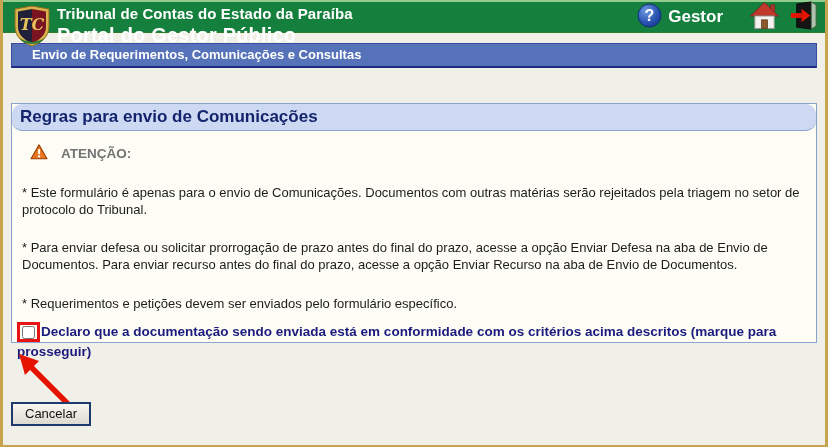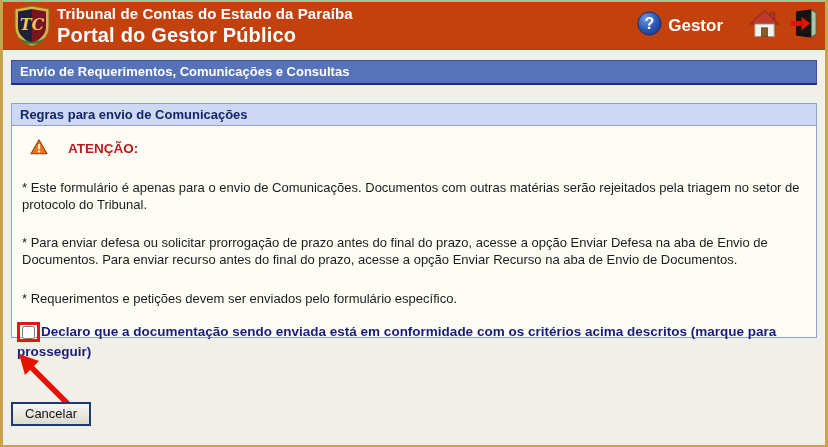--- a/index.html
+++ b/index.html
@@ -11,21 +11,21 @@
     font-family:"Liberation Sans", sans-serif;
     overflow:hidden;
   }
   .page {
     position:absolute; top:0; left:3px; right:3px; bottom:2px;
     background:#f1f0e8;
   }
 
   
   .app-header {
-    height:50px; background:#c2410c;
+    height:33px; background:#15803d;
     border-top:2px solid #93cd8e;
     border-bottom:1px solid #2d7c2d;
     position:relative;
   }
   .crest { position:absolute; left:9px; top:3px; }
   .head-titles { position:absolute; left:54px; top:4px; color:#ffffff; line-height:1.1; }
   .org-name   { font-size:15px; font-weight:bold; letter-spacing:0.1px; }
   .portal-name{ font-size:20px;  font-weight:bold; letter-spacing:0.2px; margin-top:1px; }
   .head-right {
     position:absolute; right:6px; top:0; height:100%;
@@ -36,38 +36,39 @@
   .head-icon { margin-left:8px; cursor:pointer; display:block; }
   .home-btn { margin-left:26px; }
 
   
   .title-bar {
     margin:10px 8px 0 8px;
     background:#5673b9;
     border:1px solid #3c4aa2;
     border-bottom:2px solid #1c2c86;
     color:#ffffff; font-weight:bold; font-size:13px;
-    padding:3px 8px 4px 8px;
+    padding:3px 8px 4px 20px;
   }
 
   
   .panel {
     position:absolute; top:103px; left:8px; right:8px;
     border:1px solid #8ba3ce; background:#fdfdf5;
   }
   .panel-header {
     background:#cdd9f2; border-bottom:1px solid #8ba3ce;
-    color:#13246d; font-weight:bold; font-size:13px;
+    color:#13246d; font-weight:bold; font-size:17px;
     padding:3px 8px;
+    border-radius:10px;
   }
   .panel-body { padding:6px 10px 8px 10px; }
   .attention-row {
-    display:flex; align-items:center; gap:20px;
+    display:flex; align-items:center; gap:13px;
     margin:7px 0 2px 8px;
-    color:#b91c1c; font-weight:bold; font-size:13.5px;
+    color:#737373; font-weight:bold; font-size:13.5px;
   }
   .rule {
     font-size:13px; color:#1c1c1c;
     margin:22px 0; line-height:1.28;
   }
 
   
   .declaration {
     position:absolute; top:322px; left:14px; right:10px;
     color:#1b1b7e; font-weight:bold; font-size:13.5px; line-height:1.5;

